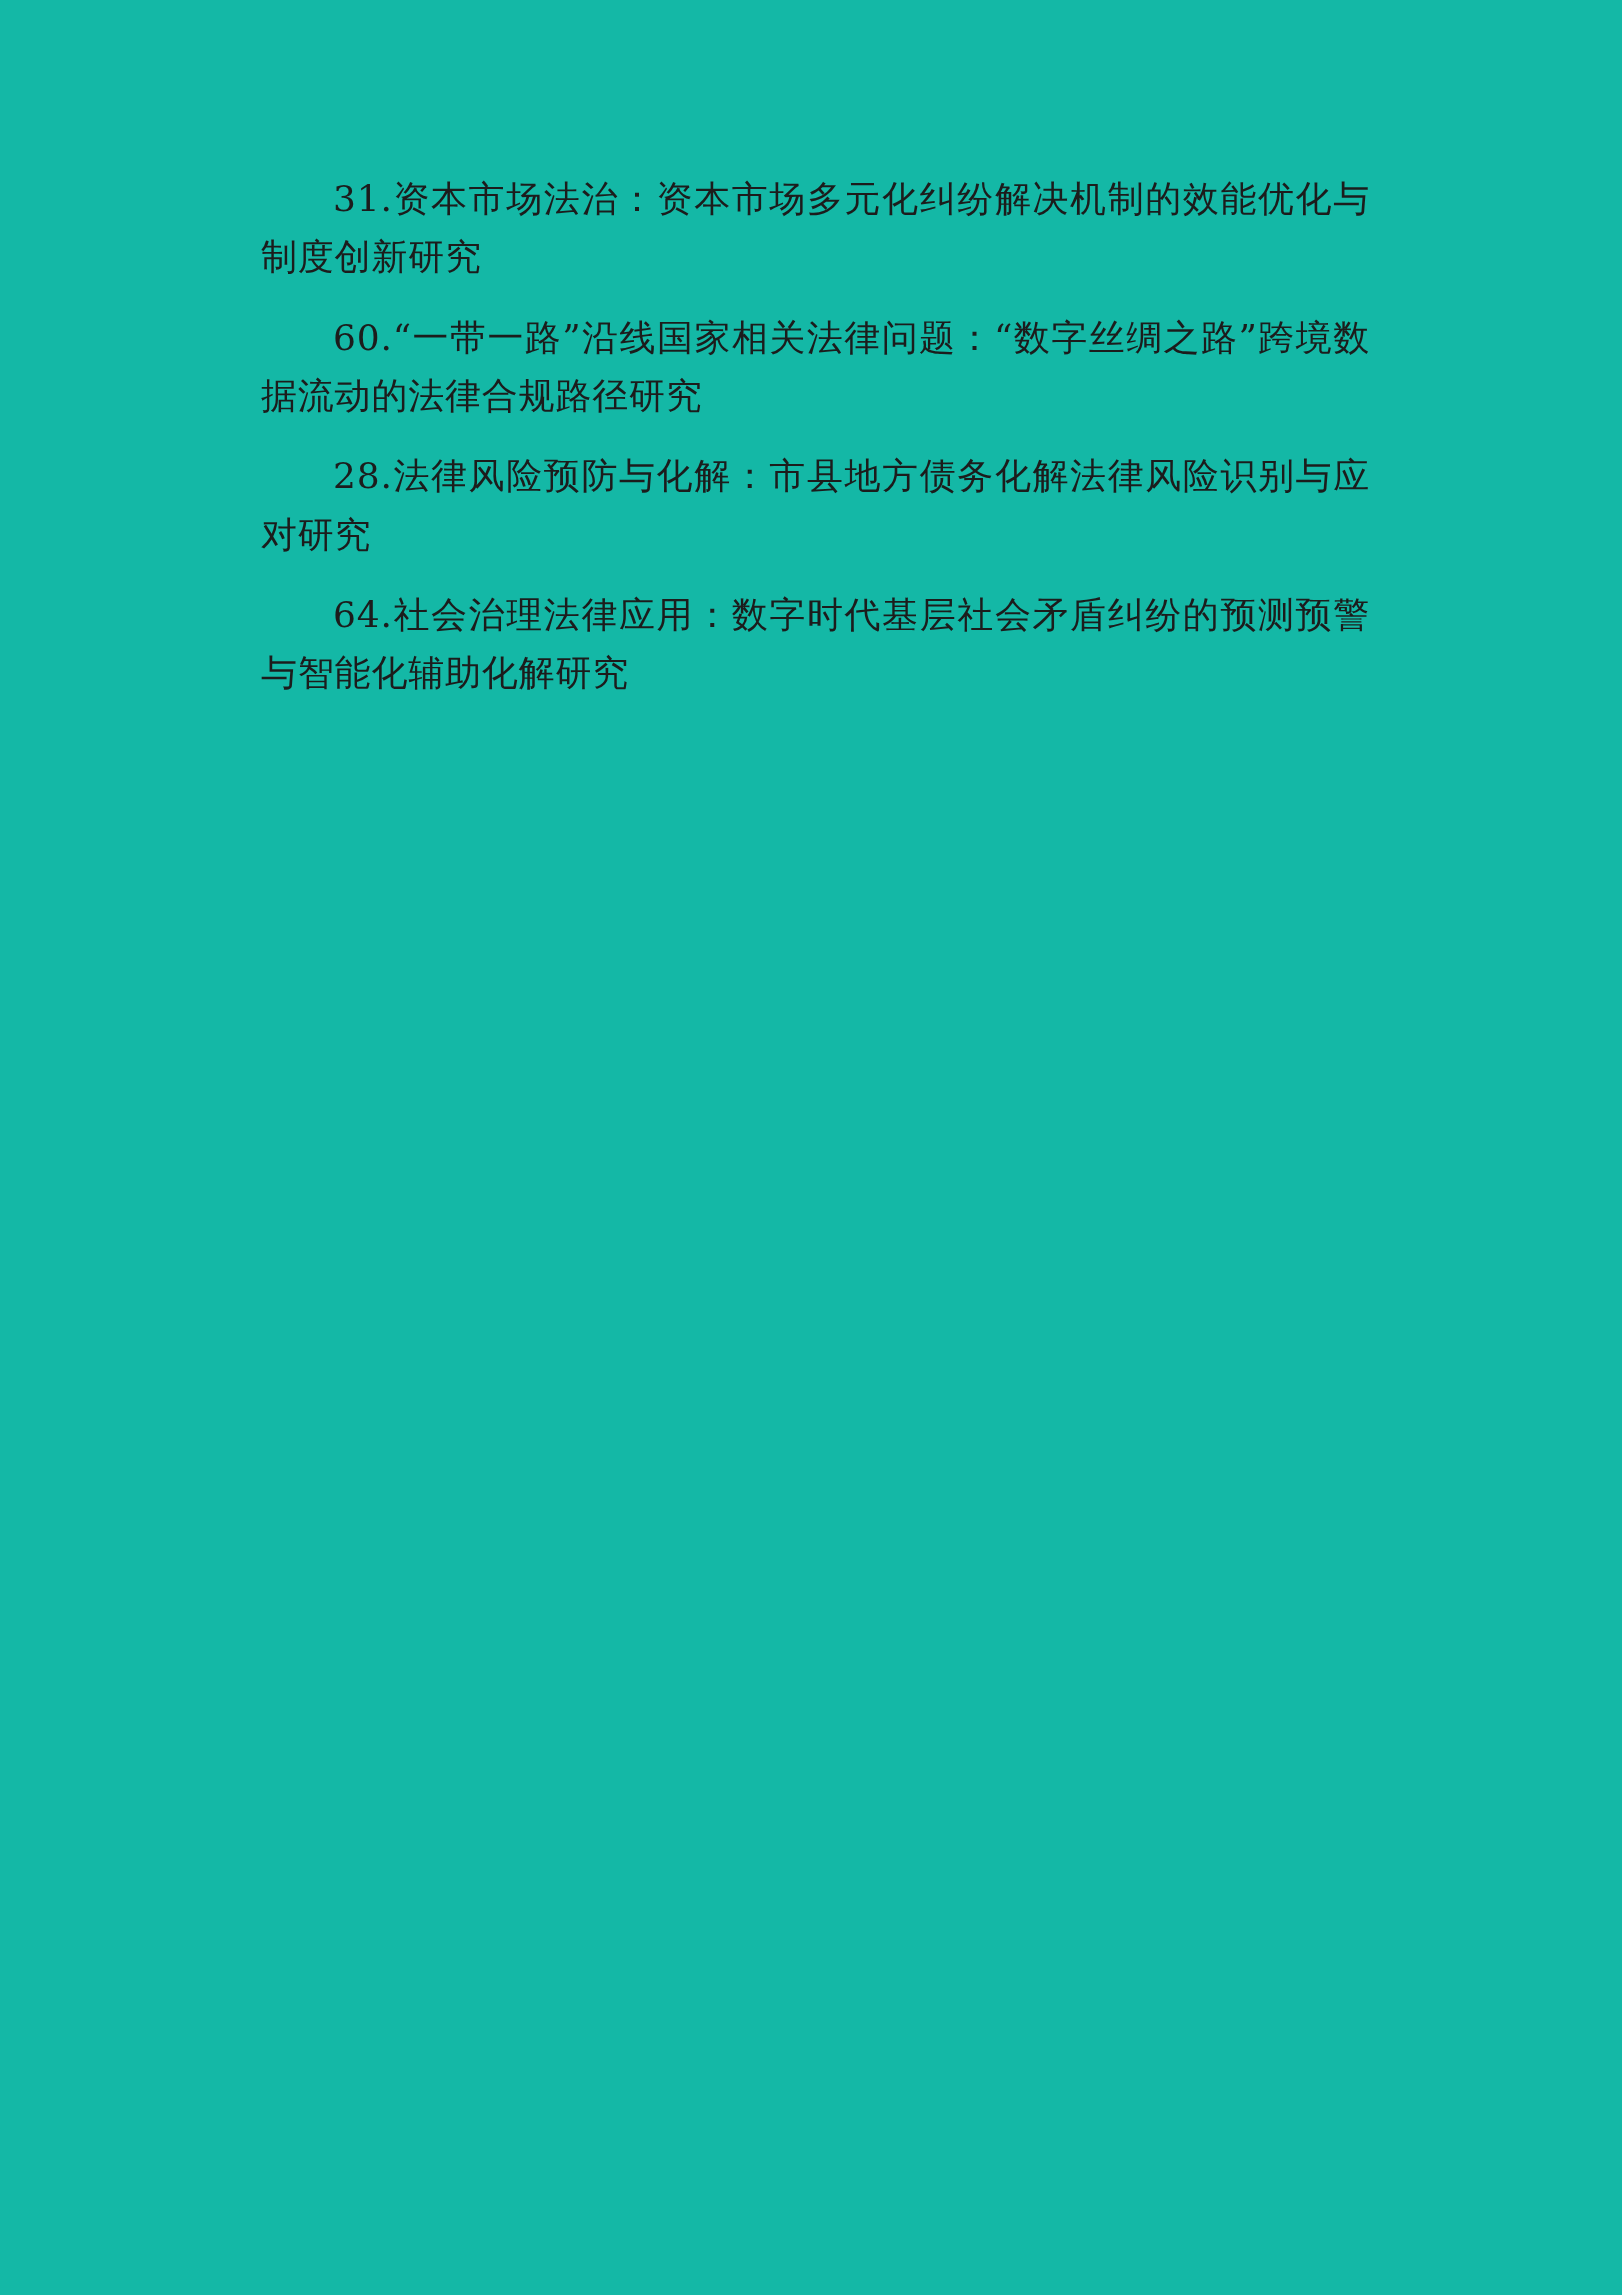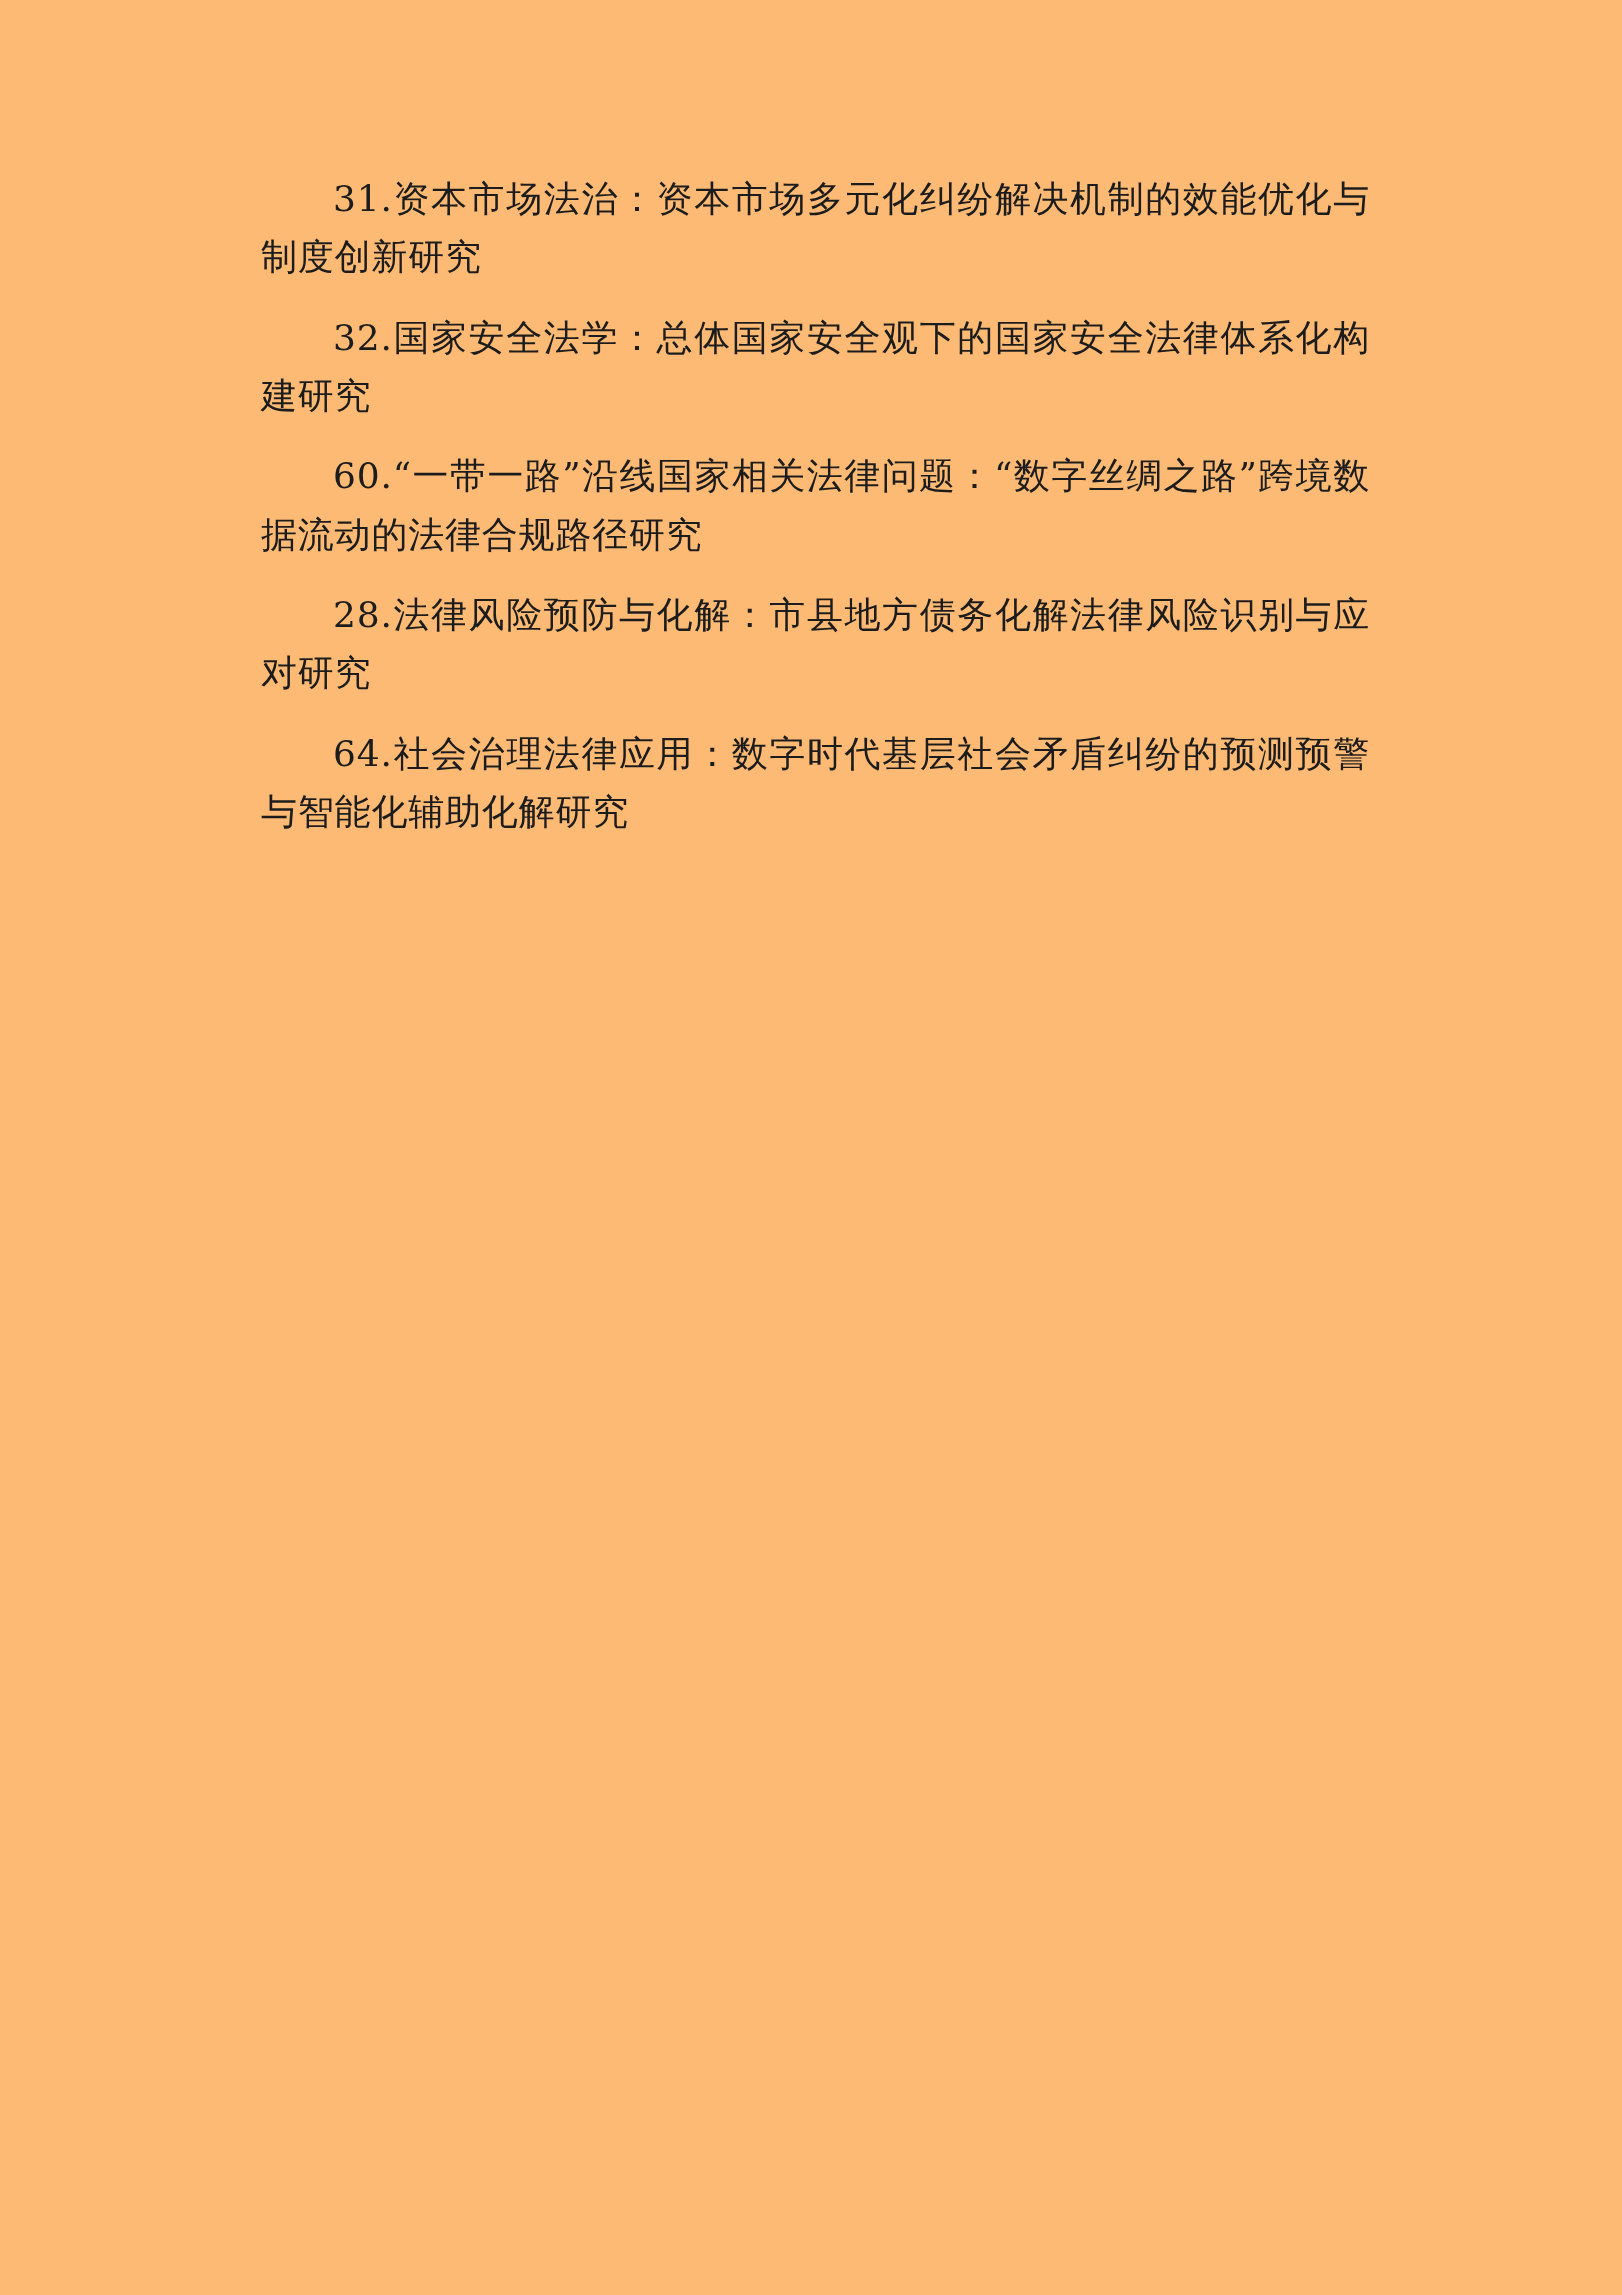--- a/index.html
+++ b/index.html
@@ -11,21 +11,21 @@
     width: 1622px;
     height: 2295px;
     font-family: "DejaVu Serif", "Liberation Serif", serif;
     color: #1a1a1a;
     overflow: hidden;
   }
   .page {
     position: relative;
     width: 1622px;
     height: 2295px;
-    background: #fdba74;
+    background: #14b8a6;
     box-sizing: border-box;
   }
   .content {
     position: absolute;
     left: 261px;
     top: 170px;
     width: 1109px;
   }
   .para {
     font-size: 36px;
@@ -41,19 +41,18 @@
   .para:last-child {
     margin-bottom: 0;
   }
 </style>
 </head>
 <body>
 
 <div class="page">
   <div class="content">
     <p class="para">31.资本市场法治：资本市场多元化纠纷解决机制的效能优化与制度创新研究</p>
-    <p class="para">32.国家安全法学：总体国家安全观下的国家安全法律体系化构建研究</p>
     <p class="para">60.“一带一路”沿线国家相关法律问题：“数字丝绸之路”跨境数据流动的法律合规路径研究</p>
     <p class="para">28.法律风险预防与化解：市县地方债务化解法律风险识别与应对研究</p>
     <p class="para">64.社会治理法律应用：数字时代基层社会矛盾纠纷的预测预警与智能化辅助化解研究</p>
   </div>
 </div>
 
 
 </body></html>

